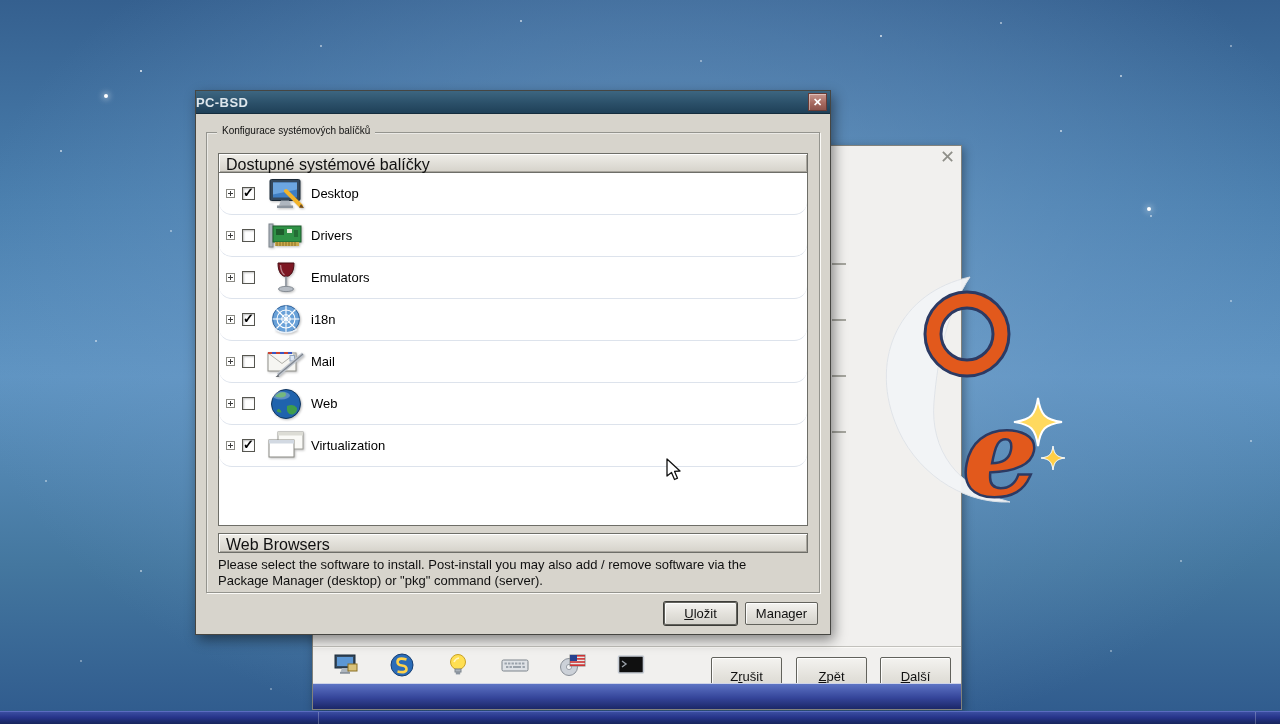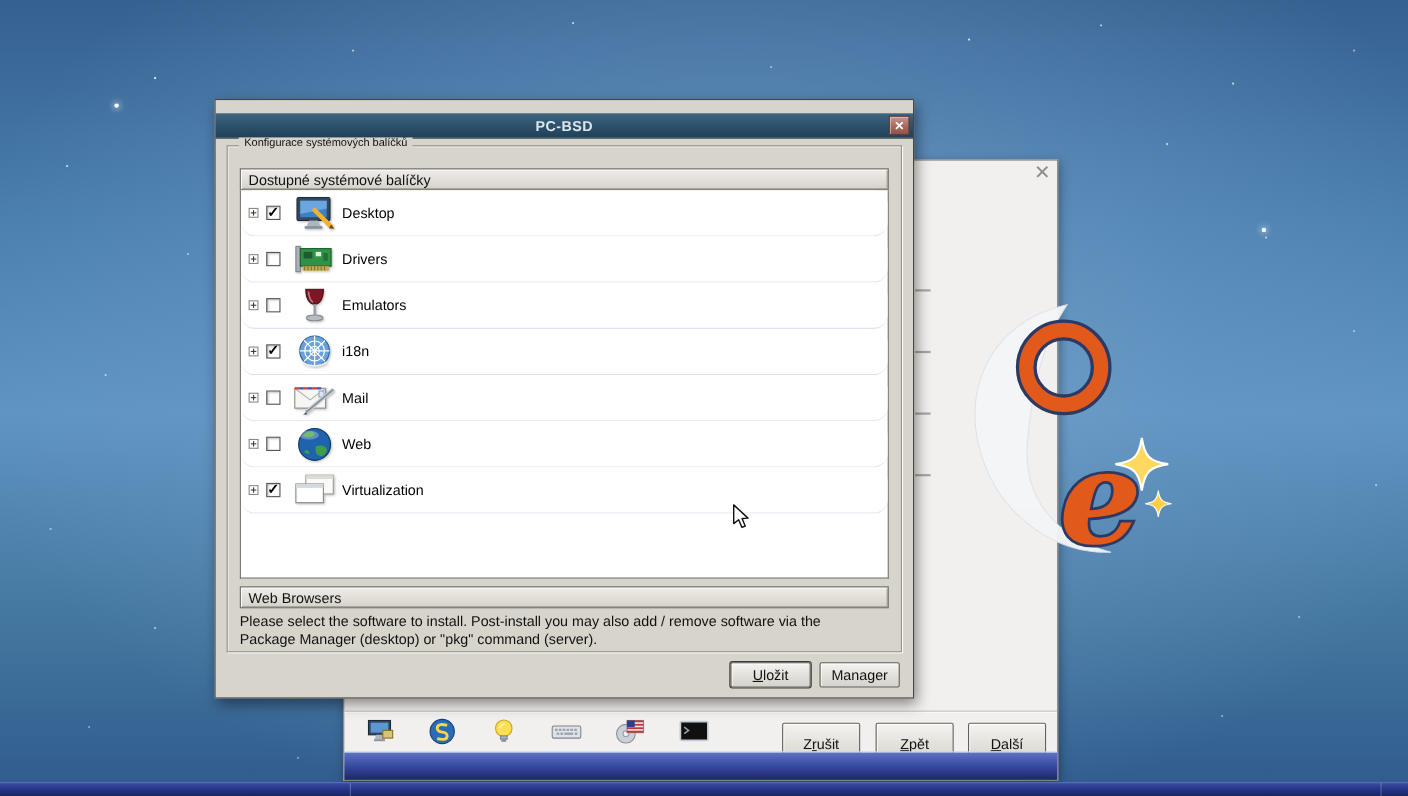--- a/index.html
+++ b/index.html
@@ -49,35 +49,35 @@
     font-size:13px; color:#111; background:linear-gradient(180deg,#f4f3f0 0%, #e2e0da 55%, #d5d3cc 100%);
     border:1px solid #62625c; border-radius:2px; box-shadow: inset 1px 1px 0 rgba(255,255,255,.9); cursor:default; }
   .btn.default { box-shadow: 0 0 0 1px #3c3c38, inset 1px 1px 0 rgba(255,255,255,.9); }
 
   
   .logo-art { position:absolute; left:845px; top:262px; z-index:3; }
 
   
   .dialog { position:absolute; left:195px; top:90px; width:636px; height:545px;
     background:#d7d4cc; border:1px solid #464642; box-shadow:3px 5px 12px rgba(0,0,0,.45); z-index:4; }
-  .titlebar { position:absolute; left:0; top:12px; width:100%; height:23px;
+  .titlebar { position:absolute; left:0; top:0; width:100%; height:23px;
     background:linear-gradient(180deg,#3d6681 0%, #2b5069 55%, #1f4058 100%);
-    border-bottom:1px solid #142c3d; display:flex; align-items:center; justify-content:center; }
+    border-bottom:1px solid #142c3d; display:flex; align-items:center; }
   .titlebar .title { color:#dde6ec; font-size:13px; font-weight:bold; letter-spacing:.4px; }
   .close-btn { position:absolute; right:3px; top:2px; width:19px; height:18px;
     background:linear-gradient(180deg,#c8988f 0%, #a86a60 55%, #8d544c 100%);
     border:1px solid #683b35; box-shadow:inset 1px 1px 0 rgba(255,255,255,.4);
     color:#fff; font-size:11px; font-weight:bold; display:flex; align-items:center; justify-content:center; }
 
   .groupbox { position:absolute; left:10px; top:41px; width:614px; height:461px;
     border:1px solid #94948e; box-shadow:1px 1px 0 #fbfaf7, inset 1px 1px 0 rgba(255,255,255,.5); }
   .groupbox-label { position:absolute; top:-8px; left:10px; background:#d7d4cc; padding:0 5px; font-size:10px; color:#101010; }
 
   .tree { position:absolute; left:11px; top:20px; width:590px; }
-  .tree-header, .sel-bar { height:20px; font-size:13px; color:#101010; padding:2px 7px;
+  .tree-header, .sel-bar { height:20px; font-size:16px; color:#101010; padding:2px 7px;
     background:linear-gradient(180deg,#efede8,#d5d2ca); border:1px solid #6e6e68;
     box-shadow: inset 1px 1px 0 #fff, inset -1px -1px 0 #a8a59d; }
   .tree-list { height:353px; background:#fff; border:1px solid #6e6e68; border-top:none; overflow:hidden; }
   .tree-row { height:42px; display:flex; align-items:center; border-bottom:1px solid #dde3ec; padding-left:7px; background:#fff;border-radius:13px; }
   .exp { width:9px; height:9px; border:1px solid #8a8a84; background:#fff; position:relative; margin-right:7px; flex:0 0 auto; }
   .exp::before { content:""; position:absolute; left:1px; right:1px; top:3px; height:1px; background:#3c3c3c; }
   .exp::after  { content:""; position:absolute; top:1px; bottom:1px; left:3px; width:1px; background:#3c3c3c; }
   .cb { width:13px; height:13px; background:#fff; border:1px solid #565650;
     box-shadow: inset 1px 1px 2px rgba(0,0,0,.25); position:relative; margin-right:8px; flex:0 0 auto; }
   .cb.on::after { content:"✓"; position:absolute; left:0px; top:-3px; font-size:13px; font-weight:bold; color:#000; }

